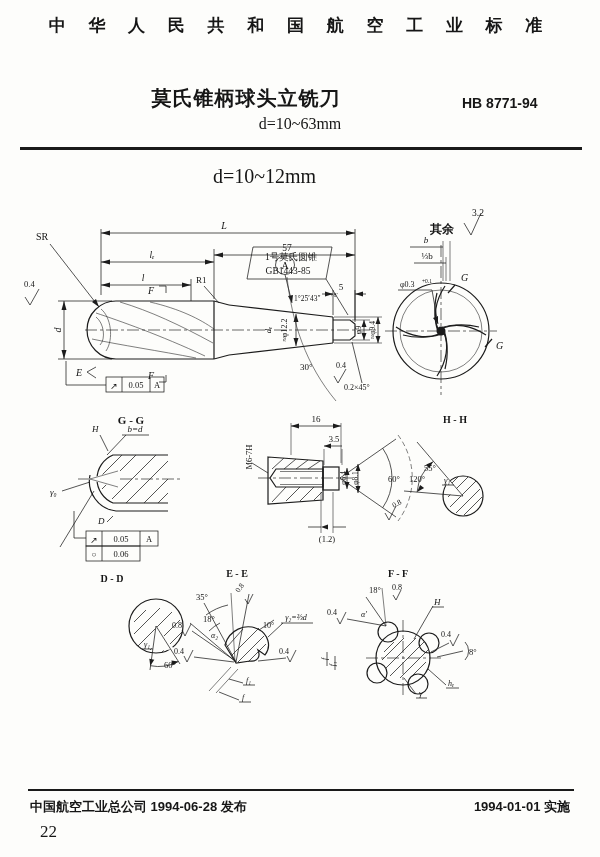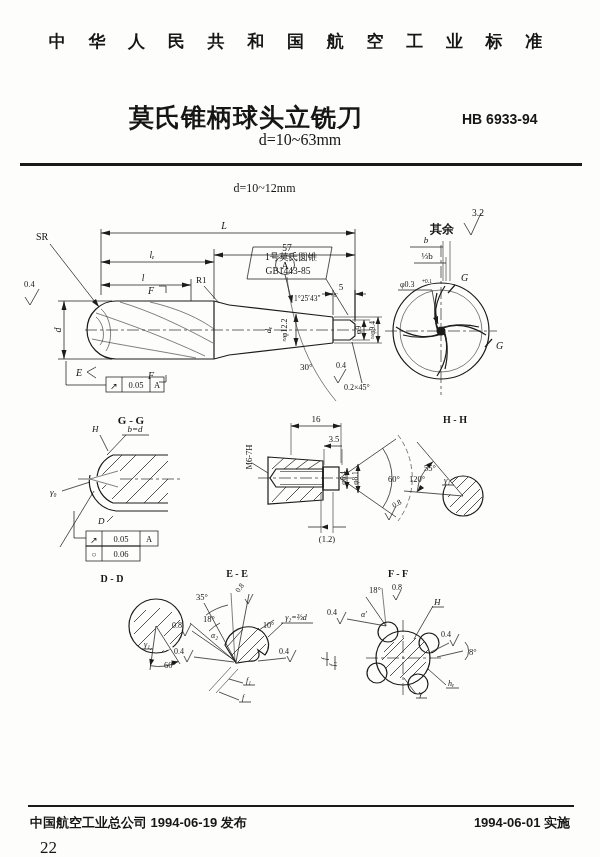--- a/index.html
+++ b/index.html
@@ -1,27 +1,27 @@
 <!DOCTYPE html>
 <html><head>
 <meta charset="utf-8">
 <style>
   html,body{margin:0;padding:0;background:#e8e8e6;}
   #page{position:relative;width:600px;height:857px;background:#fdfdfb;overflow:hidden;
         font-family:"Liberation Sans",sans-serif;color:#161616;}
-  .abs{position:absolute;margin-top:16px;}
+  .abs{position:absolute;}
   .hdr{top:14px;left:0;width:100%;text-align:center;font-weight:bold;font-size:17px;
        letter-spacing:9px;font-family:"Liberation Sans",sans-serif;}
   .t1{top:57px;left:0;width:600px;text-align:center;font-weight:bold;font-size:20px;letter-spacing:2px;}
-  .t2{top:85px;left:0;width:492px;text-align:center;font-weight:bold;font-size:25px;letter-spacing:1px;}
+  .t2{top:85px;left:0;width:492px;text-align:center;font-weight:bold;font-size:20px;letter-spacing:1px;}
   .hb{top:95px;left:462px;font-weight:bold;font-size:14px;font-family:"Liberation Sans",sans-serif;}
   .rng{top:115px;left:0;width:600px;text-align:center;font-size:16px;
        font-family:"Liberation Serif","DejaVu Sans",serif;}
   .rule1{top:147px;left:20px;width:562px;height:3px;background:#1a1a1a;}
-  .srng{top:165px;left:0;width:529px;text-align:center;font-size:12px;
+  .srng{top:165px;left:0;width:529px;text-align:center;font-size:20px;
         font-family:"Liberation Serif","DejaVu Sans",serif;}
   .frule{top:789px;left:28px;width:546px;height:2px;background:#1a1a1a;}
   .fleft{top:798px;left:30px;font-weight:bold;font-size:13px;}
   .fright{top:798px;right:30px;font-weight:bold;font-size:13px;}
   .pgno{top:822px;left:40px;font-size:17px;font-family:"Liberation Serif",serif;}
   svg{position:absolute;left:0;}
   svg text{font-family:"Liberation Serif","DejaVu Sans",serif;fill:#141414;}
   .ln{stroke:#1c1c1c;stroke-width:1.2;fill:none;}
   .dl{stroke:#1c1c1c;stroke-width:0.75;fill:none;}
   .th{stroke:#2a2a2a;stroke-width:0.6;fill:none;}
@@ -30,21 +30,21 @@
   .ar{fill:#1c1c1c;stroke:none;}
   .wh{fill:#fdfdfb;}
 </style>
 </head>
 <body>
 
 <div id="page">
 
   <div class="abs hdr">中 华 人 民 共 和 国 航 空 工 业 标 准</div>
   <div class="abs t2">莫氏锥柄球头立铣刀</div>
-  <div class="abs hb">HB 6933-94</div>
+  <div class="abs hb">HB 8771-94</div>
   <div class="abs rng">d=10~63mm</div>
   <div class="abs rule1"></div>
   <div class="abs srng">d=10~12mm</div>
 
   <svg style="top:193px" width="600" height="212" viewBox="0 0 600 212">
     <g>
 
       <line class="cl" x1="85" y1="137" x2="378" y2="137"></line>
 
       <path class="ln" d="M116,108 A29,29 0 0 0 116,166"></path>
@@ -445,17 +445,17 @@
       <text x="448" y="120" font-size="8" font-style="italic">hₑ</text>
       <line class="dl" x1="446" y1="122" x2="459" y2="122"></line>
       <line class="dl" x1="446" y1="119" x2="428" y2="103"></line>
       <text x="419" y="130" font-size="8.5" font-style="italic">γ</text>
       <line class="dl" x1="416" y1="132" x2="427" y2="132"></line>
       <line class="dl" x1="416" y1="128" x2="404" y2="112"></line>
     </g>
   </svg>
 
   <div class="abs frule"></div>
-  <div class="abs fleft">中国航空工业总公司 1994-06-19 发布</div>
-  <div class="abs fright">1994-06-01 实施</div>
+  <div class="abs fleft">中国航空工业总公司 1994-06-28 发布</div>
+  <div class="abs fright">1994-01-01 实施</div>
   <div class="abs pgno">22</div>
 
 </div>
 
 </body></html>

